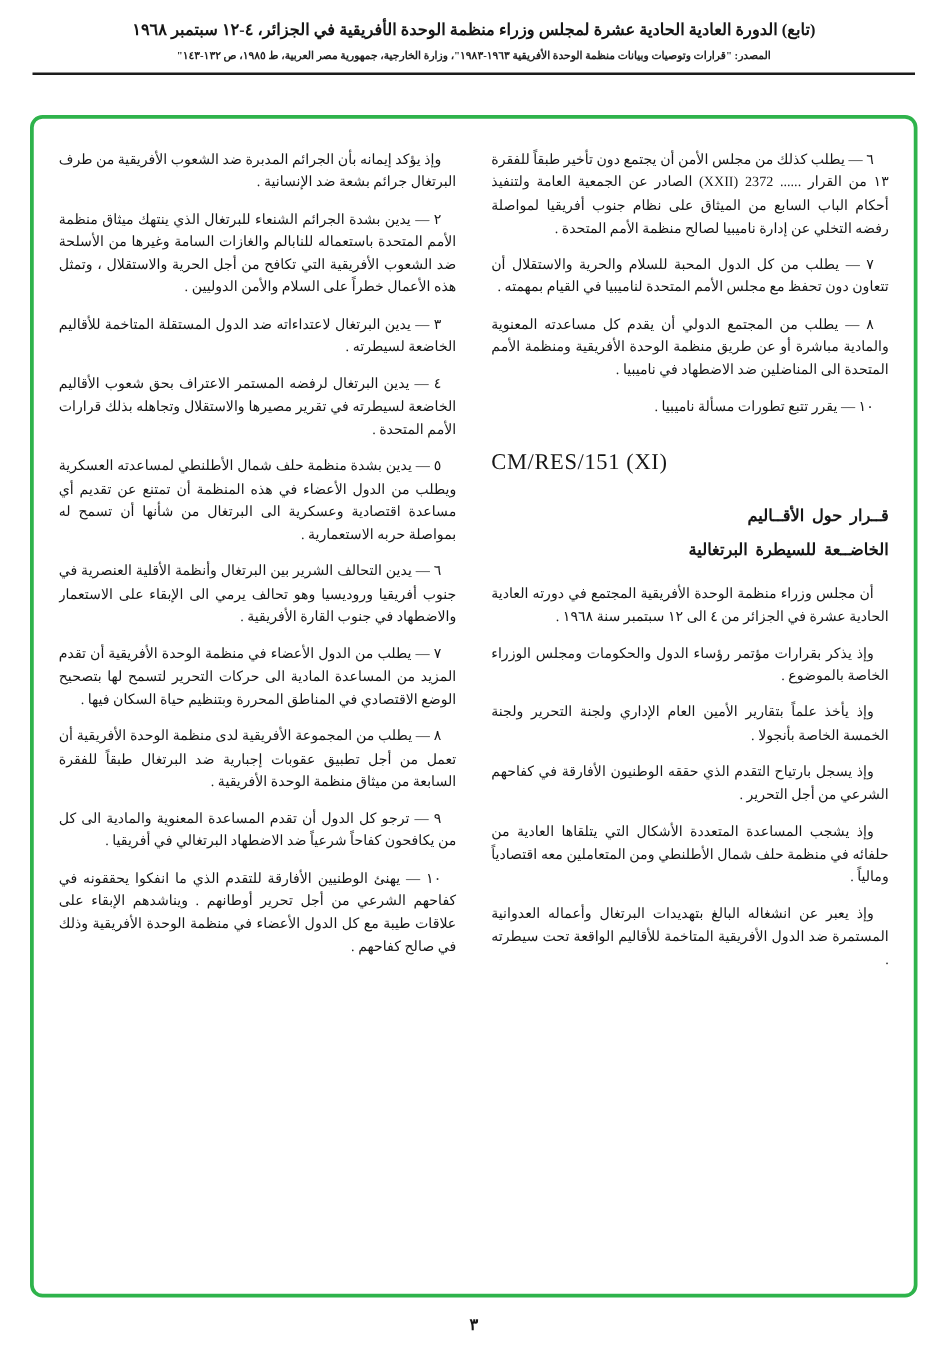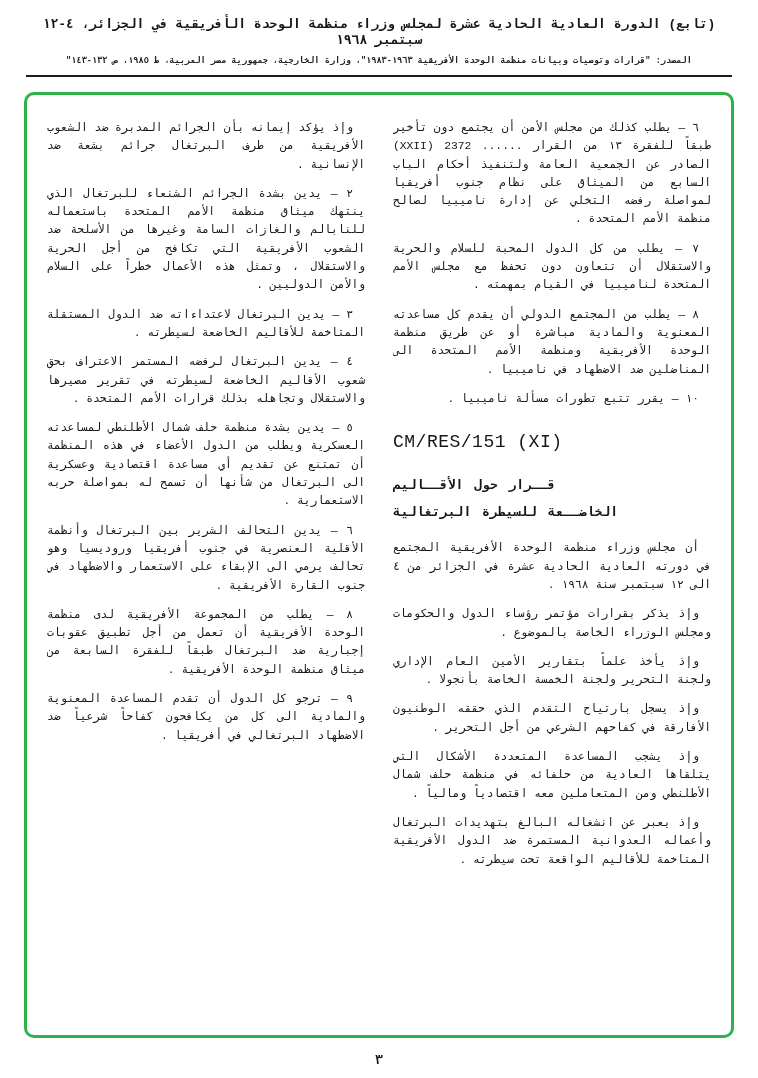--- a/index.html
+++ b/index.html
@@ -1,20 +1,20 @@
 <!DOCTYPE html>
 <html lang="ar"><head>
 <meta charset="utf-8">
 <style>
   html,body { margin:0; padding:0; background:#ffffff; }
   .page {
     position:relative;
     width:758px; height:1078px;
     background:#ffffff;
-    font-family:Liberation Mono, monospace;
+    font-family:Liberation Serif, serif;
     color:#161616;
     direction:rtl;
     overflow:hidden;
   }
   .header { text-align:center; padding-top:16px; }
   .header-title {
     font-size:13px; font-weight:bold; letter-spacing:0.2px;
     padding:0 30px;
   }
   .header-source {
@@ -42,21 +42,21 @@
     text-align:justify;
     overflow:hidden;
   }
   .col p { margin:0 0 11px 0; text-indent:12px; }
   .res-id {
     direction:ltr; text-align:left; text-indent:0 !important;
     font-size:18px; letter-spacing:0.5px;
     margin:20px 0 18px 0 !important;
   }
   .res-title {
-    text-align:left; font-weight:bold; font-size:13px;
+    text-align:right; font-weight:bold; font-size:13px;
     text-indent:0 !important; margin:0 0 6px 0 !important;
     word-spacing:3px;
   }
   .res-title.last { margin-bottom:16px !important; }
   .page-number {
     position:absolute; bottom:10px; left:0; right:0;
     text-align:center; font-size:13px; font-weight:bold;
   }
 </style>
 </head>
@@ -89,22 +89,24 @@
         <p>وإذ يعبر عن انشغاله البالغ بتهديدات البرتغال وأعماله العدوانية المستمرة ضد الدول الأفريقية المتاخمة للأقاليم الواقعة تحت سيطرته .</p>
       </div>
 
       <div class="col">
         <p>وإذ يؤكد إيمانه بأن الجرائم المدبرة ضد الشعوب الأفريقية من طرف البرتغال جرائم بشعة ضد الإنسانية .</p>
         <p>٢ — يدين بشدة الجرائم الشنعاء للبرتغال الذي ينتهك ميثاق منظمة الأمم المتحدة باستعماله للنابالم والغازات السامة وغيرها من الأسلحة ضد الشعوب الأفريقية التي تكافح من أجل الحرية والاستقلال ، وتمثل هذه الأعمال خطراً على السلام والأمن الدوليين .</p>
         <p>٣ — يدين البرتغال لاعتداءاته ضد الدول المستقلة المتاخمة للأقاليم الخاضعة لسيطرته .</p>
         <p>٤ — يدين البرتغال لرفضه المستمر الاعتراف بحق شعوب الأقاليم الخاضعة لسيطرته في تقرير مصيرها والاستقلال وتجاهله بذلك قرارات الأمم المتحدة .</p>
         <p>٥ — يدين بشدة منظمة حلف شمال الأطلنطي لمساعدته العسكرية ويطلب من الدول الأعضاء في هذه المنظمة أن تمتنع عن تقديم أي مساعدة اقتصادية وعسكرية الى البرتغال من شأنها أن تسمح له بمواصلة حربه الاستعمارية .</p>
         <p>٦ — يدين التحالف الشرير بين البرتغال وأنظمة الأقلية العنصرية في جنوب أفريقيا وروديسيا وهو تحالف يرمي الى الإبقاء على الاستعمار والاضطهاد في جنوب القارة الأفريقية .</p>
+        <p>٧ — يطلب من الدول الأعضاء في منظمة الوحدة الأفريقية أن تقدم المزيد من المساعدة المادية الى حركات التحرير لتسمح لها بتصحيح الوضع الاقتصادي في المناطق المحررة وبتنظيم حياة السكان فيها .</p>
         <p>٨ — يطلب من المجموعة الأفريقية لدى منظمة الوحدة الأفريقية أن تعمل من أجل تطبيق عقوبات إجبارية ضد البرتغال طبقاً للفقرة السابعة من ميثاق منظمة الوحدة الأفريقية .</p>
         <p>٩ — ترجو كل الدول أن تقدم المساعدة المعنوية والمادية الى كل من يكافحون كفاحاً شرعياً ضد الاضطهاد البرتغالي في أفريقيا .</p>
+        <p>١٠ — يهنئ الوطنيين الأفارقة للتقدم الذي ما انفكوا يحققونه في كفاحهم الشرعي من أجل تحرير أوطانهم . ويناشدهم الإبقاء على علاقات طيبة مع كل الدول الأعضاء في منظمة الوحدة الأفريقية وذلك في صالح كفاحهم .</p>
       </div>
 
     </div>
   </div>
 
   <div class="page-number">٣</div>
 
 </div>
 
 </body></html>

